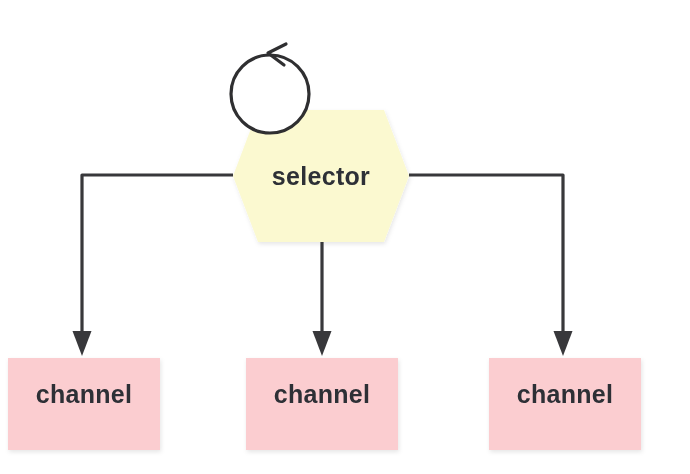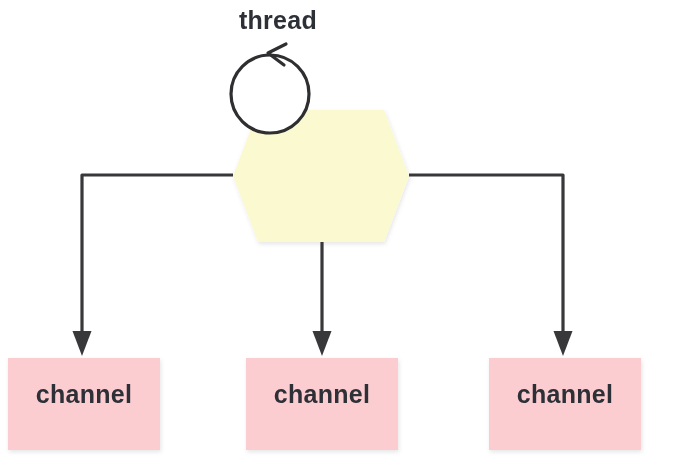--- a/index.html
+++ b/index.html
@@ -85,22 +85,22 @@
     <g>
       <polyline points="409,175 563,175 563,334" fill="none" stroke-width="3.2" stroke-linejoin="round" stroke="#38383b"></polyline>
       <polygon points="563,356 553.5,331 572.5,331" fill="#38383b"></polygon>
     </g>
 
     <rect x="8" y="358" width="152" height="92" filter="url(#soft)" fill="#fbcdd0"></rect>
     <rect x="246" y="358" width="152" height="92" filter="url(#soft)" fill="#fbcdd0"></rect>
     <rect x="489" y="358" width="152" height="92" filter="url(#soft)" fill="#fbcdd0"></rect>
   </svg>
 
-  <div class="label thread-label">thread</div>
 
+  <div class="label selector-label">selector</div>
 
   <div class="label channel-label c0">channel</div>
 
   <div class="label channel-label c1">channel</div>
 
   <div class="label channel-label c2">channel</div>
 
 </div>
 
 </body></html>

